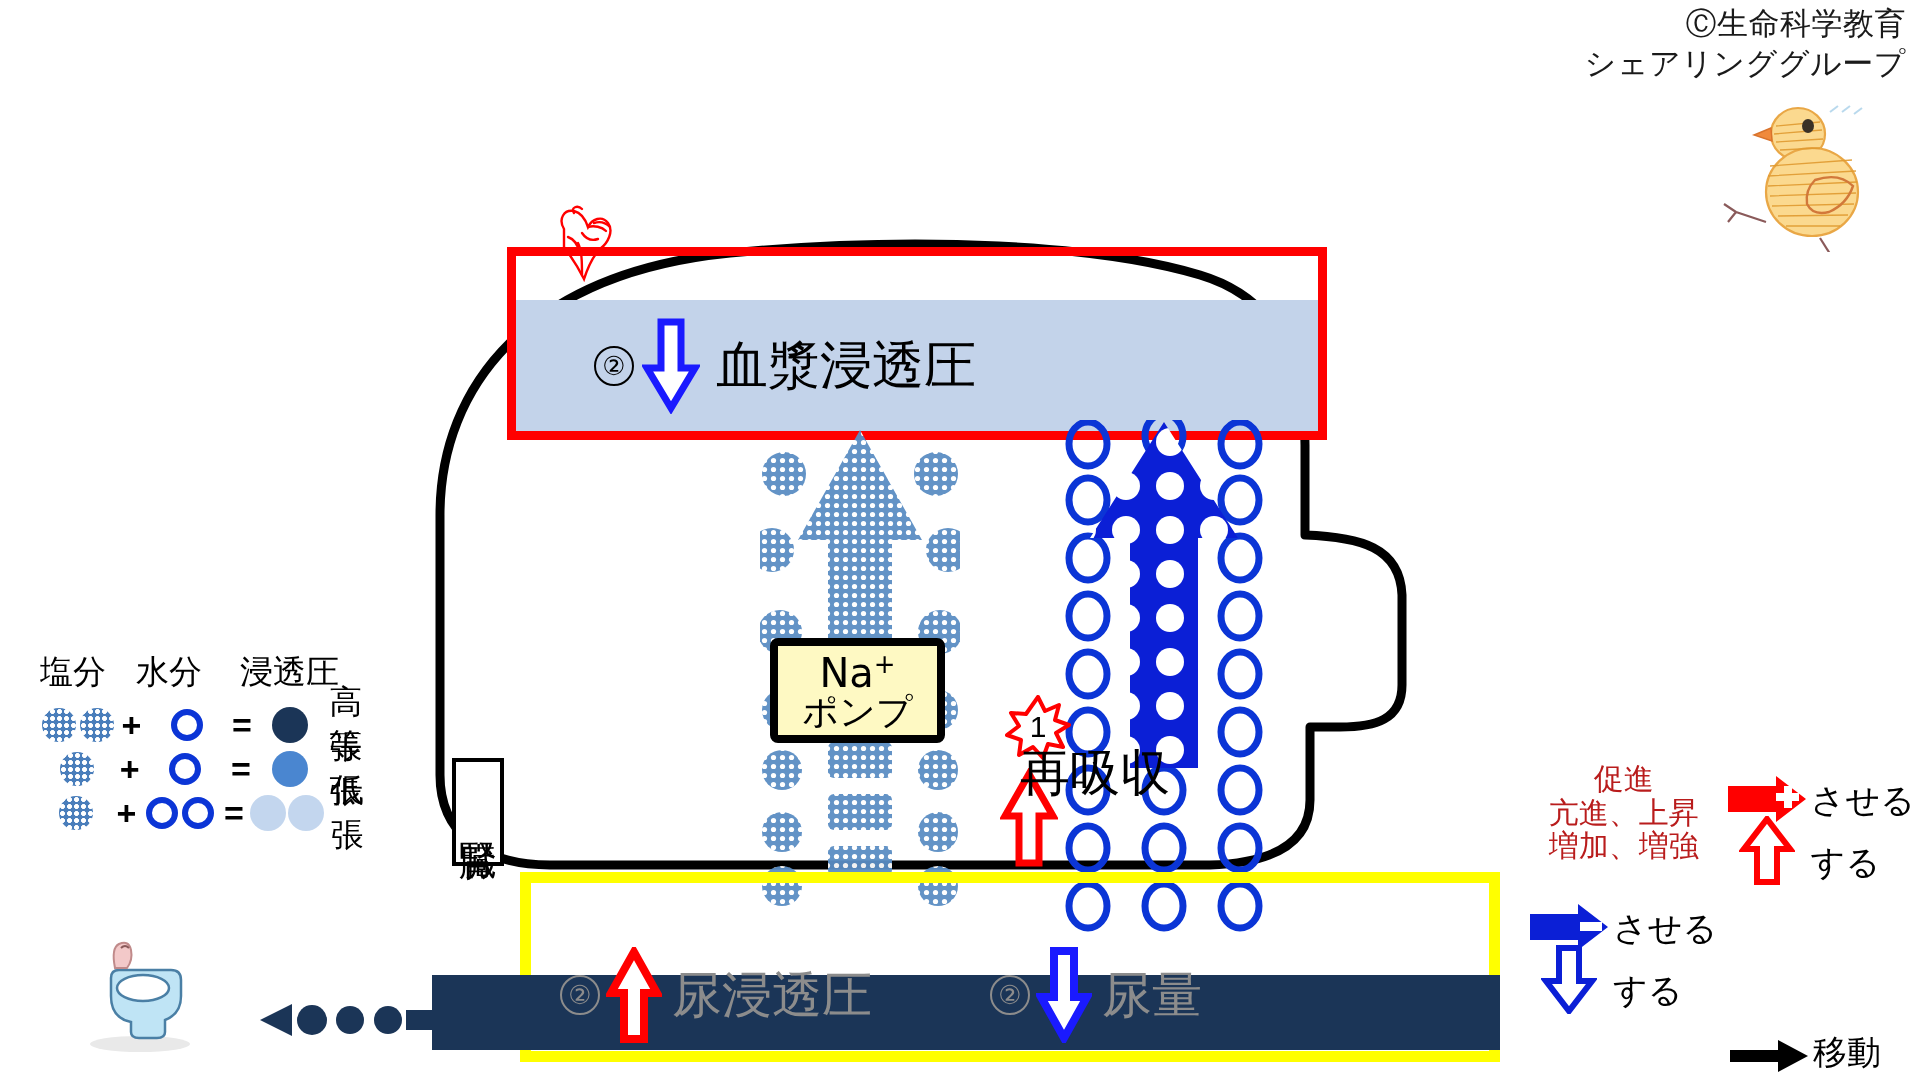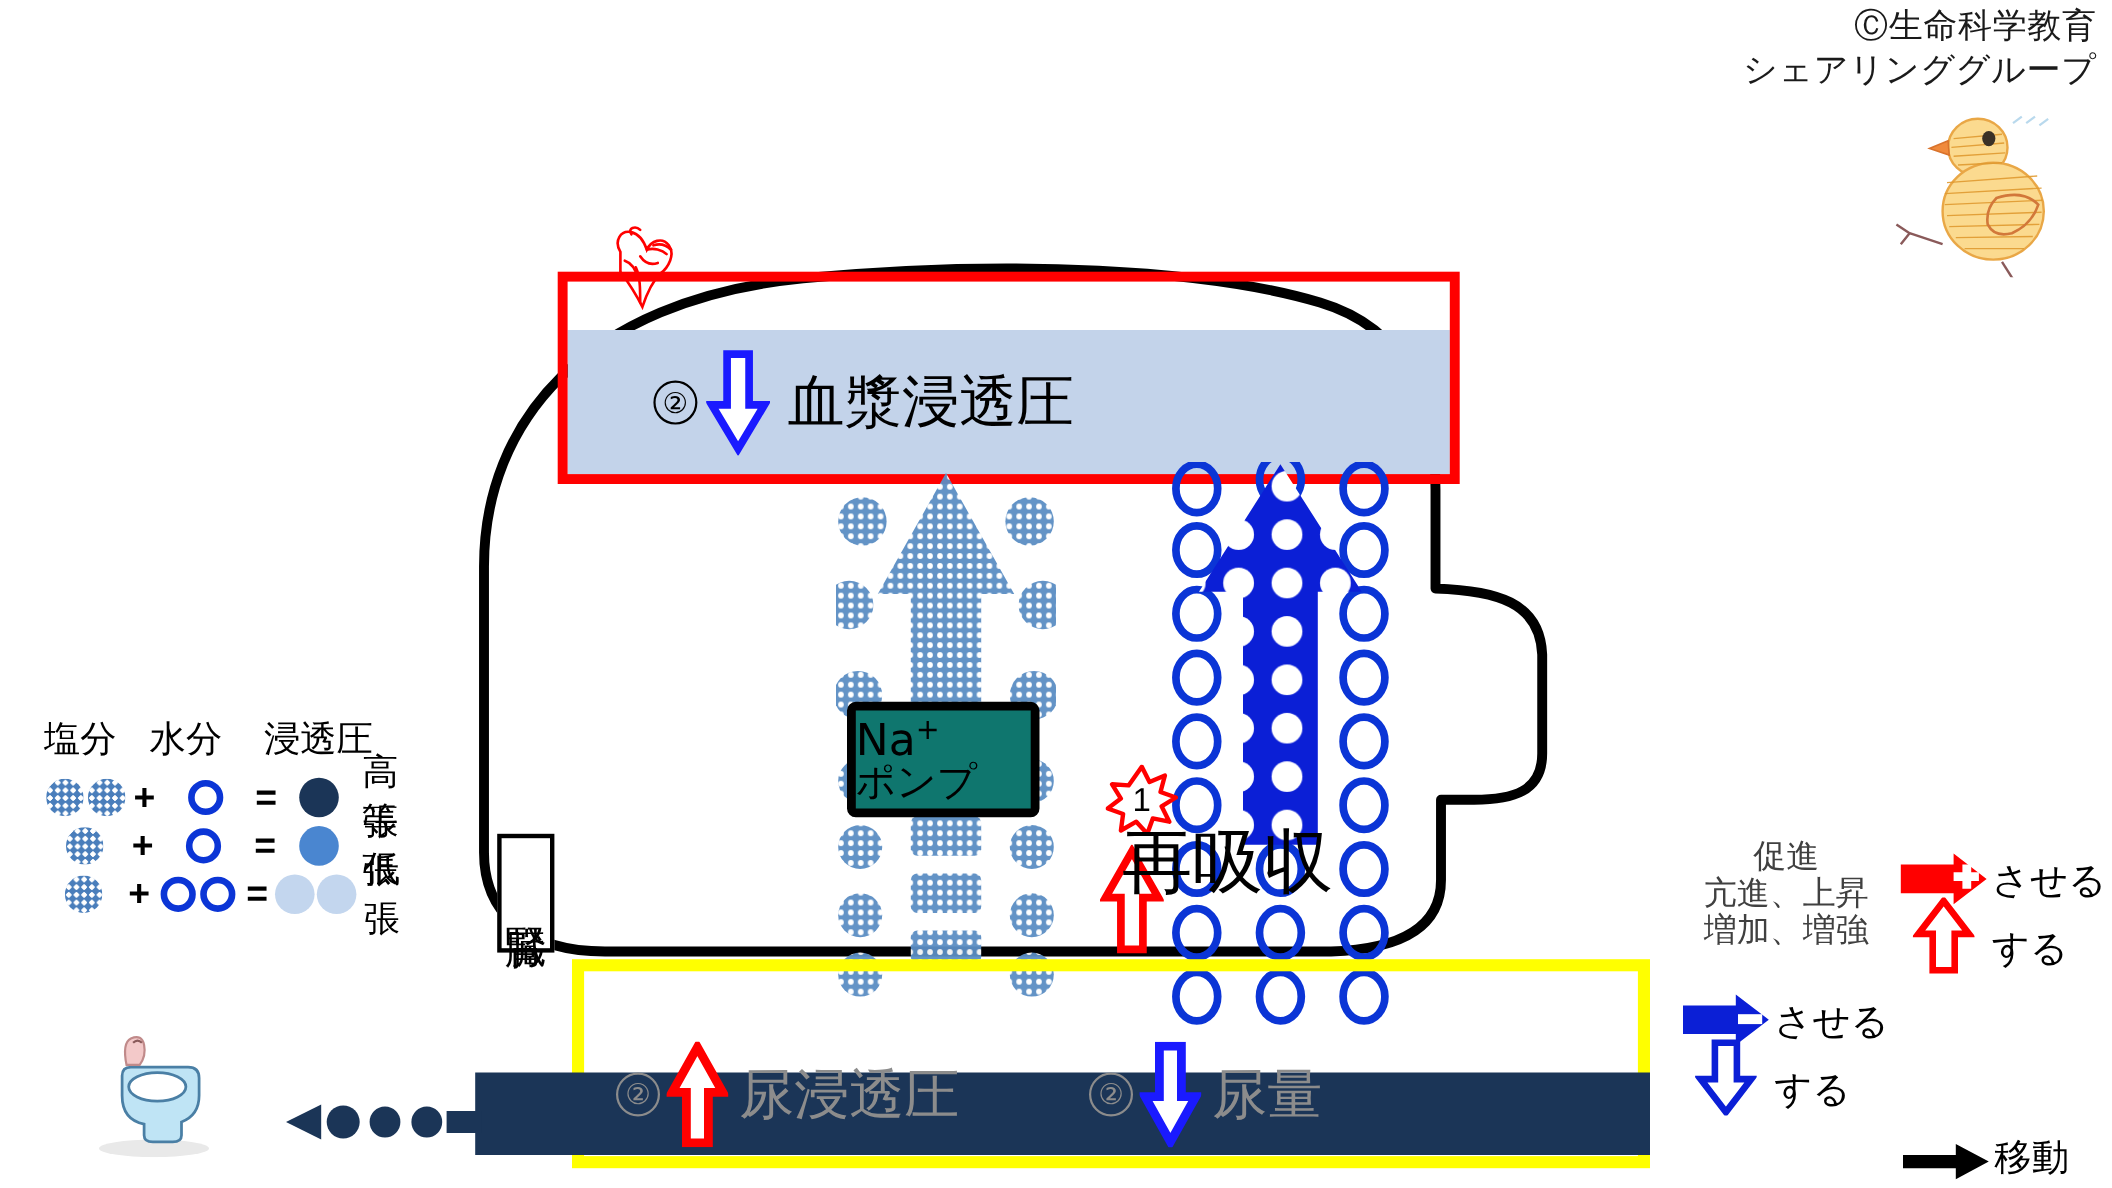--- a/index.html
+++ b/index.html
@@ -93,33 +93,33 @@
   }
   #kidney-tag span{
     writing-mode:vertical-rl;
     font-size:38px;line-height:1.0;color:#000;
     font-family:"DejaVu Sans",sans-serif;
   }
 
   
   #na-pump{
     left:770px;top:638px;width:175px;height:105px;
-    border:8px solid #000;border-radius:8px;background:#0f766e;
+    border:8px solid #000;border-radius:8px;background:#fef9c3;
     box-sizing:border-box;
-    display:flex;flex-direction:column;align-items:flex-start;justify-content:center;
+    display:flex;flex-direction:column;align-items:center;justify-content:center;
     line-height:1.02;
   }
   #na-pump .l1{font-size:40px;color:#000;font-family:"DejaVu Sans",sans-serif;}
   #na-pump .l2{font-size:36px;color:#000;font-family:"DejaVu Sans",sans-serif;}
   #na-pump .l1 sup{font-size:26px;vertical-align:super;}
 
   
   #reabsorb-label{
     left:1020px;top:740px;
-    font-size:64px;color:#000;white-space:nowrap;
+    font-size:50px;color:#000;white-space:nowrap;
     font-family:"DejaVu Sans",sans-serif;
   }
   #star-one{left:1005px;top:695px;width:66px;height:66px;}
 
   
   #toilet{left:85px;top:940px;width:110px;height:112px;}
   #excrete-arrow{left:258px;top:1000px;width:180px;height:40px;}
 
   
   #legend-left{left:40px;top:650px;width:340px;}
@@ -150,21 +150,21 @@
     width:32px;height:32px;border-radius:50%;
     border:6px solid #0b35d6;box-sizing:border-box;
     margin:0 2px;
   }
   .res-dot{width:36px;height:36px;border-radius:50%;margin:0 1px;}
 
   
   #legend-right{left:1525px;top:762px;width:390px;}
   .rl-group{display:flex;align-items:flex-start;}
   .rl-words{width:200px;text-align:center;font-size:30px;line-height:1.12;font-family:"DejaVu Sans",sans-serif;}
-  .rl-words.red{color:#404040;text-align:center;}
+  .rl-words.red{color:#b91c1c;text-align:center;}
   .rl-words.blue{color:#1a1aff;}
   .rl-line{display:flex;align-items:flex-end;height:62px;}
   .rl-arrowcell{width:88px;display:flex;align-items:center;justify-content:center;}
   .rl-text{font-size:34px;color:#000;white-space:nowrap;font-family:"DejaVu Sans",sans-serif;}
 </style>
 </head>
 <body>
 
 <div class="abs" id="copyright">Ⓒ生命科学教育
 シェアリンググループ</div>

